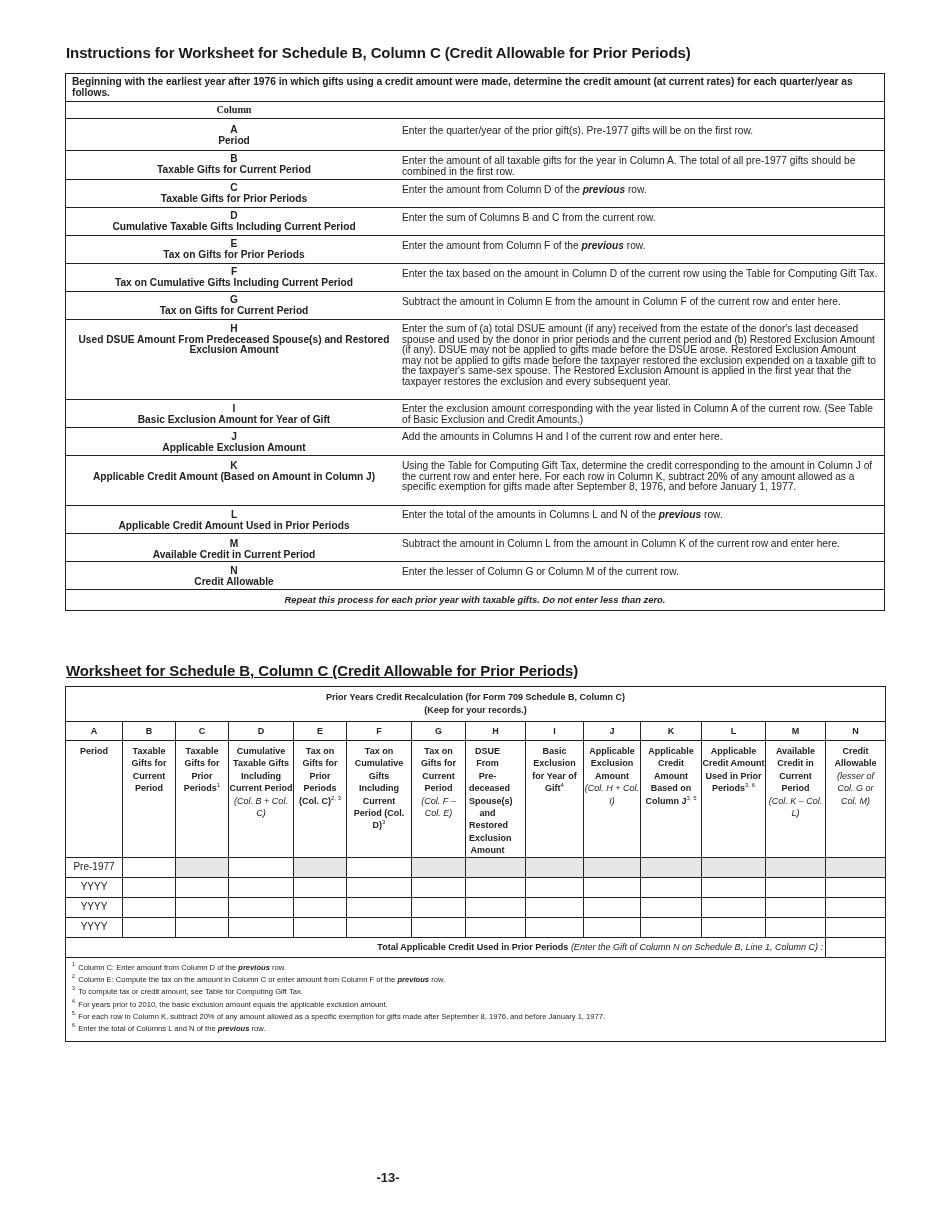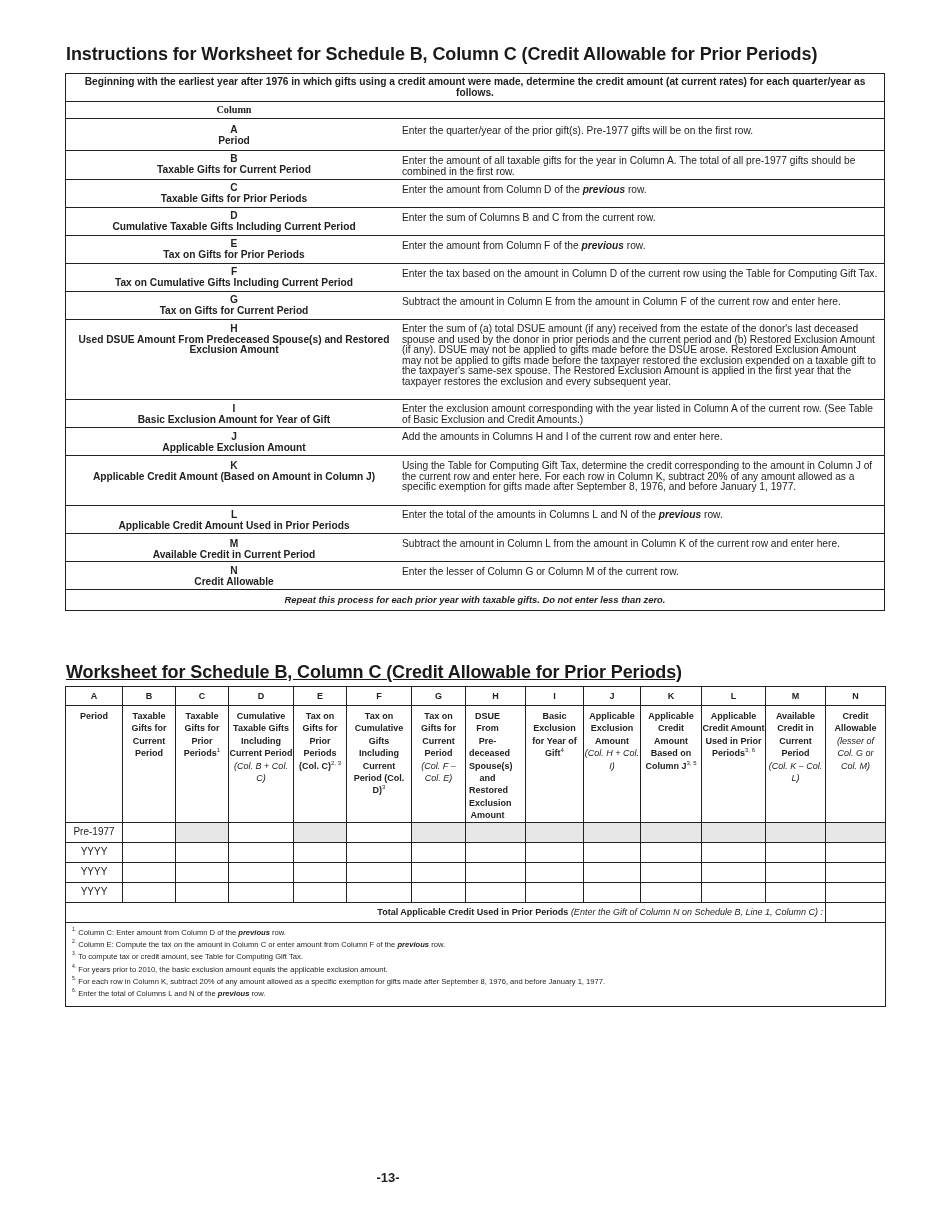--- a/index.html
+++ b/index.html
@@ -1,25 +1,25 @@
 <!DOCTYPE html>
 <html><head>
 <meta charset="utf-8">
 <style>
   html, body { margin: 0; padding: 0; background: #ffffff; }
   body { width: 950px; height: 1230px; position: relative; font-family: "Liberation Sans", sans-serif; color: #222; }
   .page { position: absolute; left: 0; top: 0; width: 950px; height: 1230px; }
-  h1 { position: absolute; left: 66px; margin: 0; font-size: 18px; font-weight: bold; color: #1a1a1a; letter-spacing: -0.1px; }
+  h1 { position: absolute; left: 66px; margin: 0; font-size: 15px; font-weight: bold; color: #1a1a1a; letter-spacing: -0.1px; }
   #title1 { top: 44px; }
   #title2 { top: 662px; text-decoration: underline; }
 
   
   .instr { position: absolute; left: 65px; top: 73px; width: 820px; border-collapse: collapse; font-size: 10.2px; line-height: 10.5px; }
   .instr td { border: 1px solid #222; vertical-align: top; padding: 0; }
-  .instr .intro { font-weight: bold; padding: 3px 6px 2px 6px; height: 22px; text-align: center; }
+  .instr .intro { font-weight: bold; padding: 3px 6px 2px 6px; height: 22px; }
   .instr .colhdr { font-weight: bold; height: 16px; font-family: Liberation Serif, serif; }
   .instr .colhdr div { width: 336px; text-align: center; padding-top: 3px; }
   .instr .left { width: 336px; text-align: center; font-weight: bold; border-right: none; padding-top: 6px; }
   .instr .right { border-left: none; padding: 5px 6px 2px 0px; }
   .instr .repeat { text-align: center; font-weight: bold; font-style: italic; font-size: 9.4px; height: 20px; vertical-align: middle; }
 
   
   .ws { position: absolute; left: 65px; top: 686px; width: 820px; border-collapse: collapse; font-size: 9px; line-height: 12.4px; table-layout: fixed; }
   .ws td { border: 1px solid #222; padding: 0; text-align: center; vertical-align: top; }
   .ws .caption { font-weight: bold; height: 34px; vertical-align: middle; font-size: 9px; line-height: 13px; }
@@ -170,20 +170,26 @@
         <col style="width:54px">
         <col style="width:60px">
       <col style="width:58px">
         <col style="width:57px">
         <col style="width:61px">
         <col style="width:64px">
       <col style="width:60px">
         <col style="width:60px">
     </colgroup>
     <tbody>
+        <tr>
+      <td class="caption" colspan="14">
+        <div>Prior Years Credit Recalculation (for Form 709 Schedule B, Column C)</div>
+        <div>(Keep for your records.)</div>
+      </td>
+    </tr>
     <tr class="letters">
       <td>A</td>
       <td>B</td>
       <td>C</td>
       <td>D</td>
       <td>E</td>
       <td>F</td>
       <td>G</td>
       <td>H</td>
       <td>I</td>

